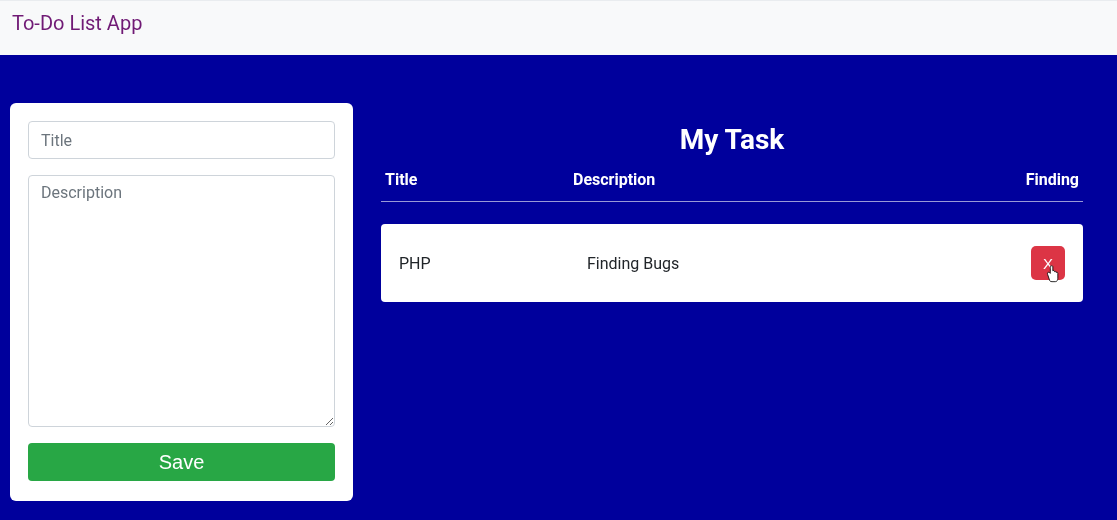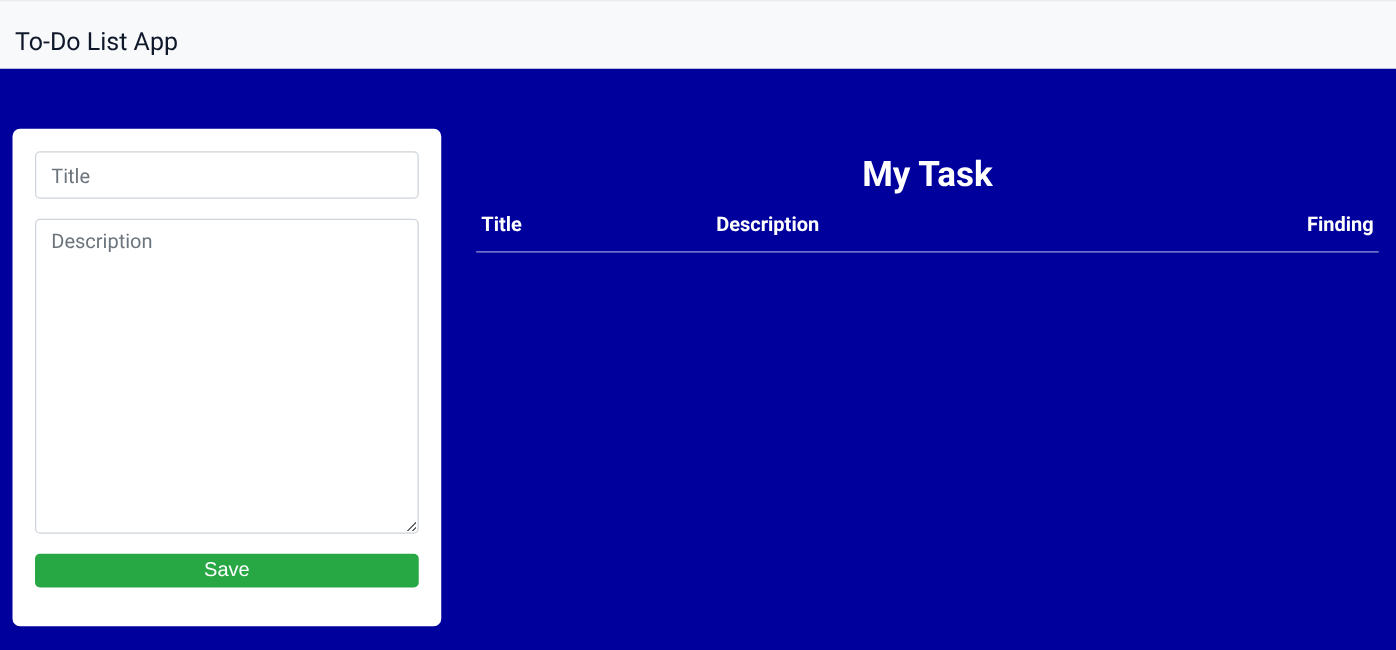--- a/index.html
+++ b/index.html
@@ -12,29 +12,29 @@
       background: #f8f9fa;
       width: 1117px;
       height: 520px;
       overflow: hidden;
     }
     .topbar {
       background: #f8f9fa;
       padding: 10px 12px;
       border-top: 1px solid #e9ecef;
       font-size: 20px;
-      color: #0f172a;
+      color: #701a75;
       height: 55px;
       display: flex;
-      align-items: flex-end;
+      align-items: flex-start;
     }
     .main {
       background: #00009c;
       height: calc(520px - 55px);
-      padding: 48px 8px 10px 10px;
+      padding: 48px 28px 10px 10px;
       display: flex;
       gap: 28px;
     }
     .form-card {
       background: #fff;
       border-radius: 6px;
       padding: 18px;
       width: 343px;
       height: 398px;
       flex-shrink: 0;
@@ -60,22 +60,22 @@
     .desc-input {
       height: 252px;
       resize: both;
       margin-bottom: 16px;
     }
     .save-btn {
       background: #28a745;
       color: #fff;
       border: none;
       border-radius: 4px;
-      height: 27px;
-      font-size: 16px;
+      height: 38px;
+      font-size: 20px;
       cursor: pointer;
       width: 100%;
     }
     .task-panel {
       flex: 1;
       color: #fff;
       padding-right: 6px;
       margin-top: 20px;
     }
     .task-heading {
@@ -166,16 +166,28 @@
     <div class="task-heading">My Task</div>
 
     <div class="task-header-row">
       <div class="col-title">Title</div>
       <div class="col-desc">Description</div>
       <div class="col-delete">Finding</div>
     </div>
 
     <hr class="divider">
 
+    <div class="task-card">
+      <div class="col-title">PHP</div>
+      <div class="col-desc">Finding Bugs</div>
+      <div class="col-delete">
+        <button class="delete-btn">
+          <span>X</span>
+          <svg class="cursor-icon" viewBox="0 0 24 24">
+            <path fill="#fff" stroke="#000" stroke-width="1" d="M10 2 C10 2 10 10 10 10 C10 10 8 8 7 9 C6 10 7 12 7 12 L9 18 C9 19 10 20 12 20 L16 20 C18 20 19 18 19 16 L19 10 C19 9 18 8 17 9 C17 8 16 7 15 8 C15 7 14 6 13 7 L13 2 C13 1 12 1 11.5 1 C11 1 10 1 10 2 Z"></path>
+          </svg>
+        </button>
+      </div>
+    </div>
 
   </div>
 
 </div>
 
 </body></html>

